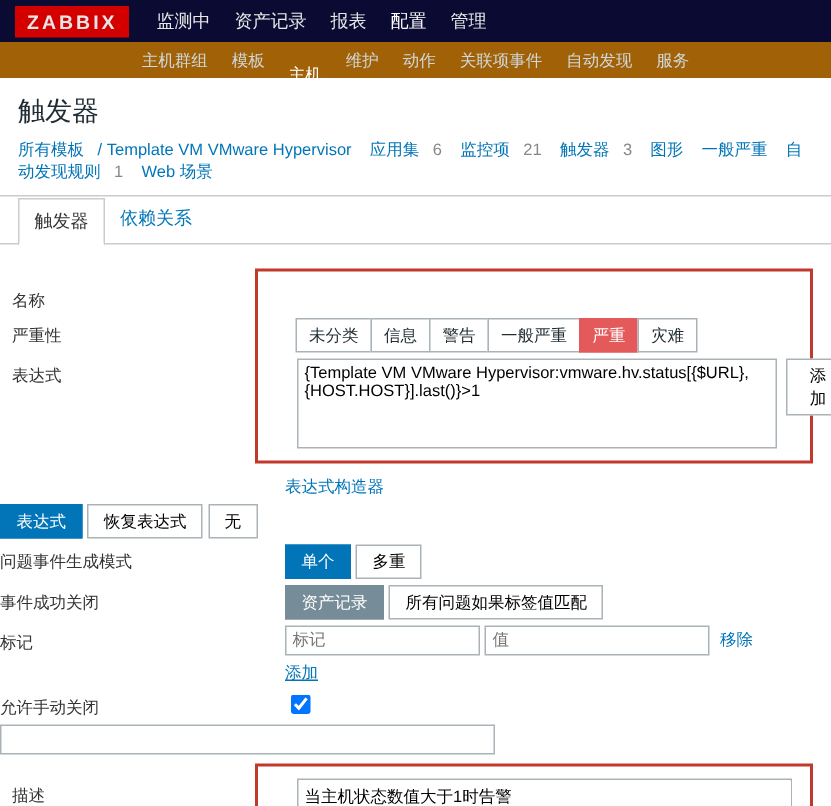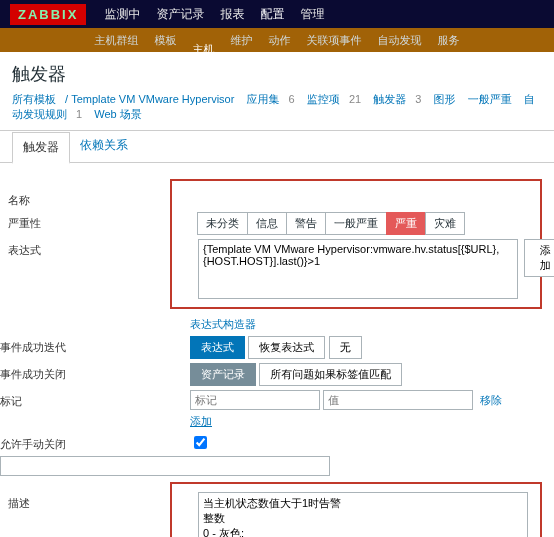--- a/index.html
+++ b/index.html
@@ -12,21 +12,21 @@
   }
   .top-nav {
     background: #0a0a32;
     height: 28px;
     display: flex;
     align-items: center;
     padding: 0 10px;
   }
   .logo {
     background: #d40000;
-    color: #86efac;
+    color: #e5e5e5;
     font-weight: bold;
     letter-spacing: 2px;
     padding: 3px 8px;
     font-size: 13px;
     margin-right: 10px;
   }
   .top-nav a {
     color: #e8e8e8;
     margin: 0 8px;
     font-size: 12px;
@@ -213,28 +213,34 @@
   </div>
 
   <div class="row">
     <div class="label"></div>
     <div class="control">
       <span class="link">表达式构造器</span>
     </div>
   </div>
 
   <div class="row">
-    <div class="label">事件成功迭代</div>
     <div class="control">
       <button class="btn selected">表达式</button>
       <button class="btn">恢复表达式</button>
       <button class="btn">无</button>
     </div>
   </div>
 
+  <div class="row">
+    <div class="label">问题事件生成模式</div>
+    <div class="control">
+      <button class="btn selected">单个</button>
+      <button class="btn">多重</button>
+    </div>
+  </div>
 
   <div class="row">
     <div class="label">事件成功关闭</div>
     <div class="control">
       <button class="btn dark">资产记录</button>
       <button class="btn">所有问题如果标签值匹配</button>
     </div>
   </div>
 
   <div class="row tag-row">

